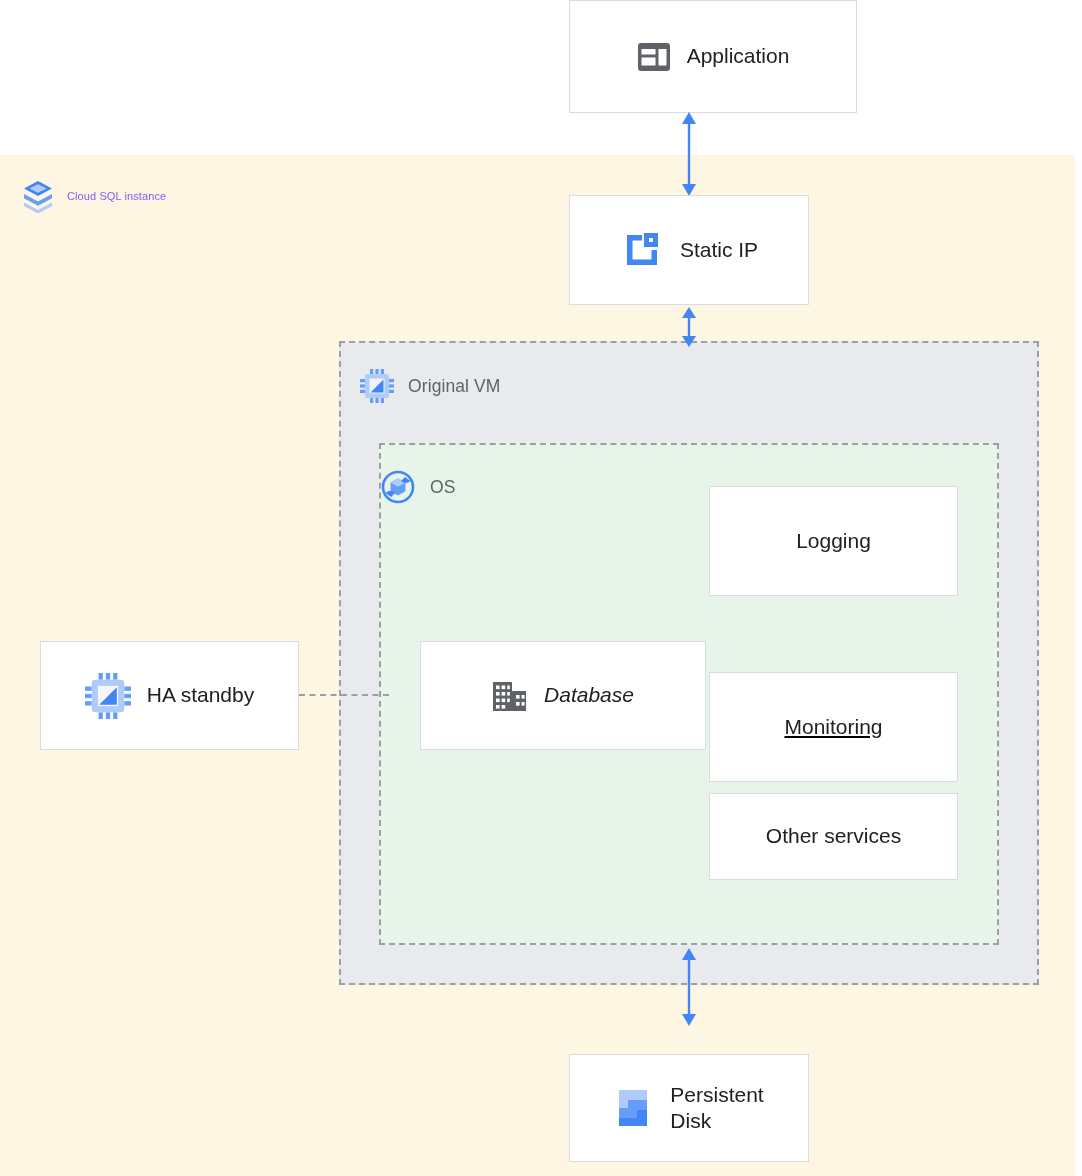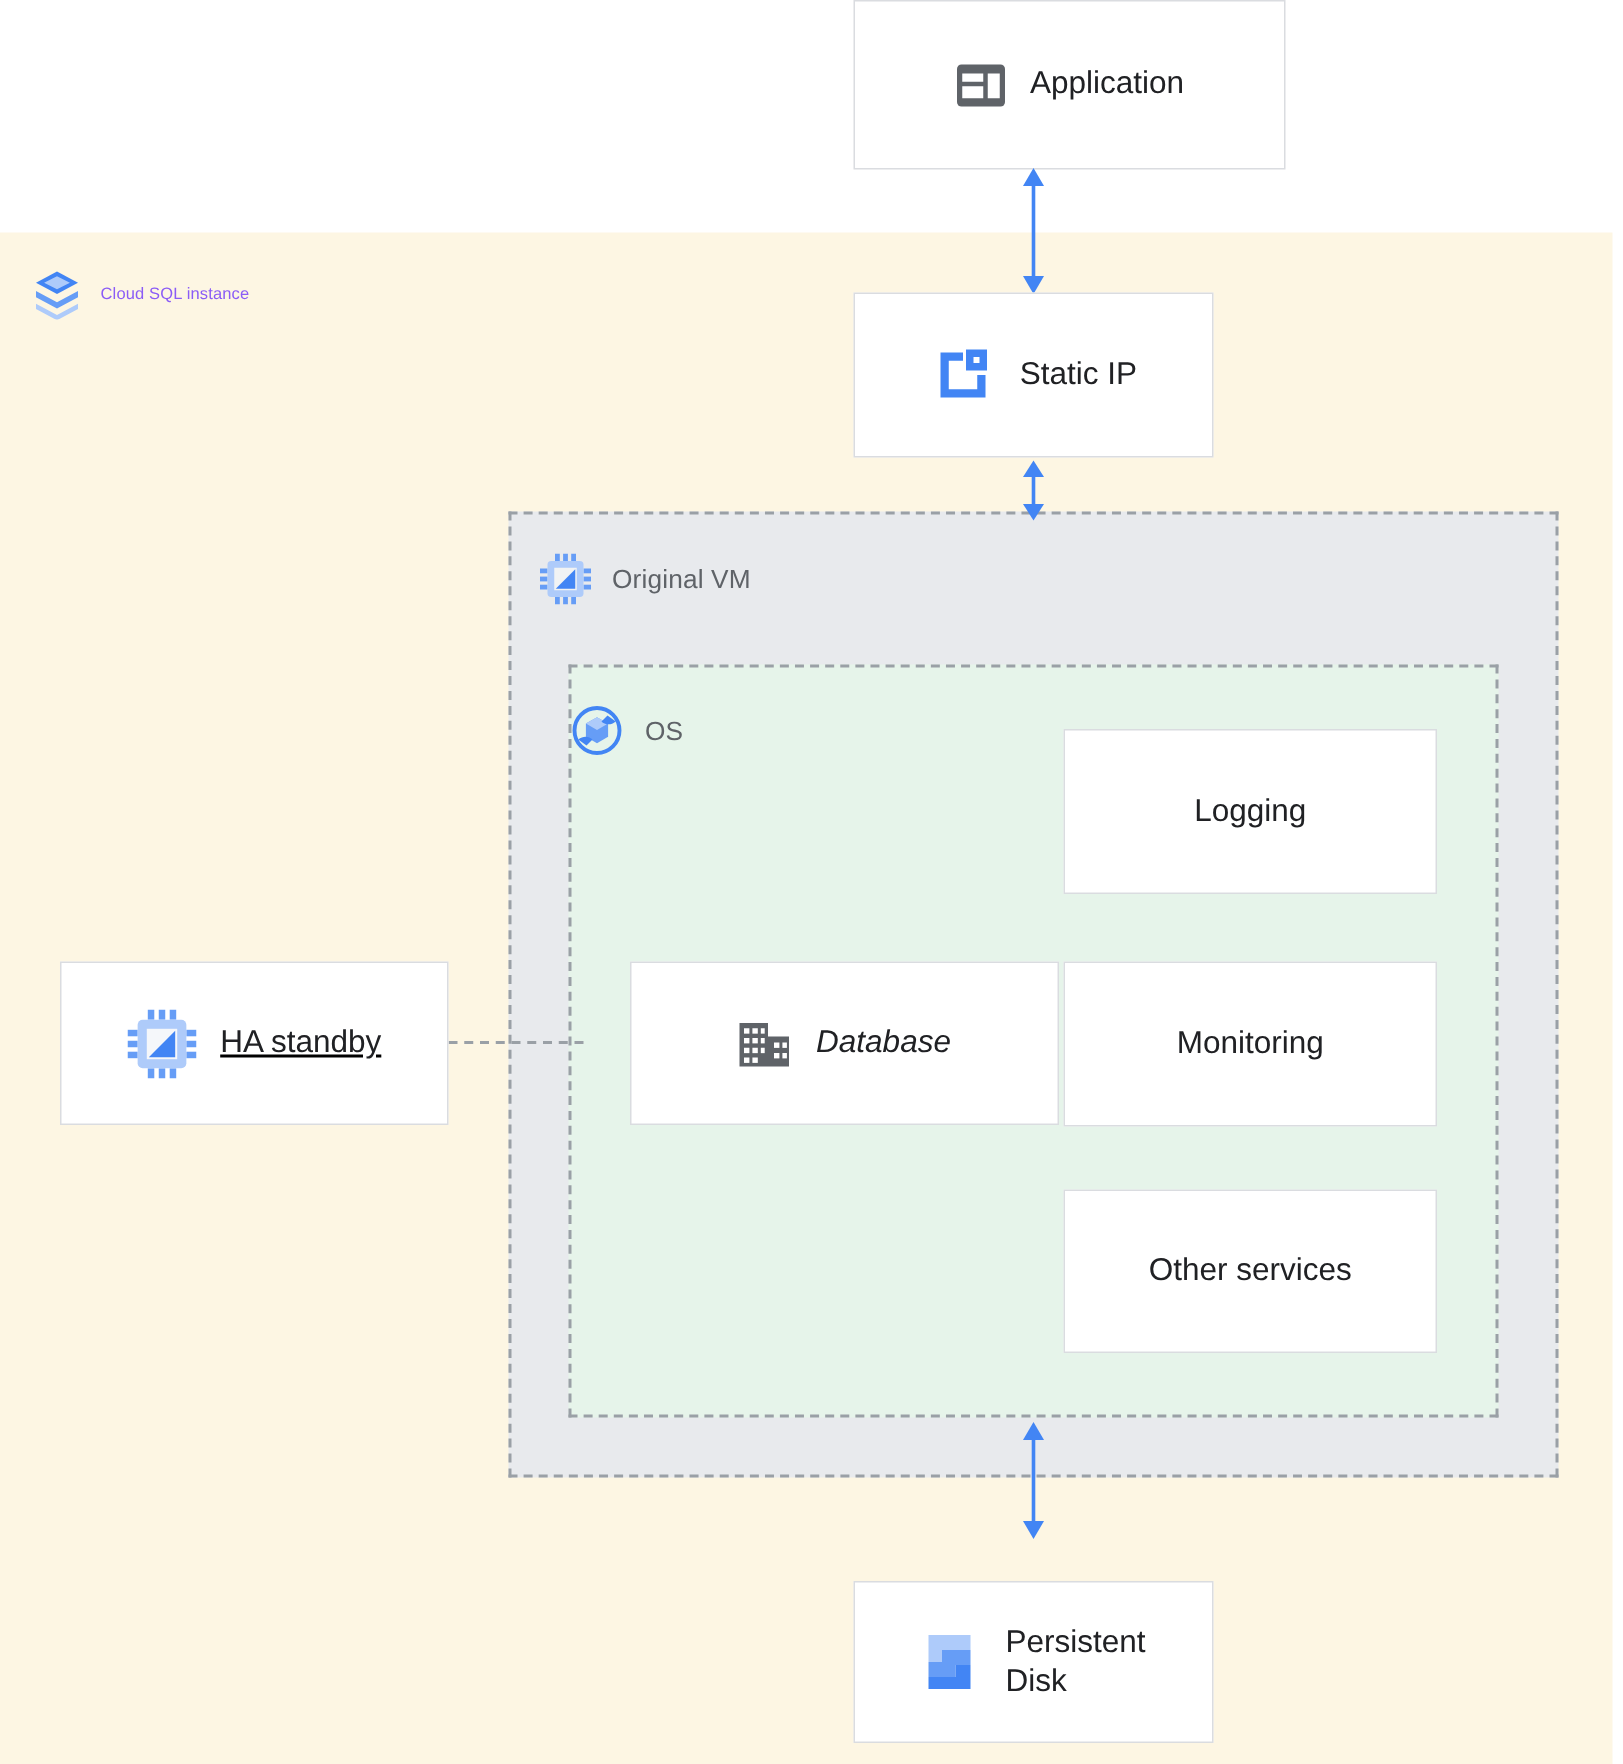--- a/index.html
+++ b/index.html
@@ -64,25 +64,25 @@
     color: #202124;
     line-height: 1.24;
     white-space: pre-line;
   }
   .node-label.centered {
     text-align: center;
   }
 
   .node-application { left: 569px; top: 0px;    width: 288px; height: 113px; }
   .node-staticip    { left: 569px; top: 195px;  width: 240px; height: 110px; }
-  .node-hastandby   { left: 40px;  top: 641px;  width: 259px; height: 109px; text-decoration: underline; }
+  .node-hastandby   { left: 40px;  top: 641px;  width: 259px; height: 109px; }
   .node-database    { left: 420px; top: 641px;  width: 286px; height: 109px; font-style: italic; }
   .node-logging     { left: 709px; top: 486px;  width: 249px; height: 110px; align-items: center; }
-  .node-monitoring  { left: 709px; top: 641px;  width: 249px; height: 110px; }
-  .node-other       { left: 709px; top: 793px;  width: 249px; height: 109px; }
+  .node-monitoring  { left: 709px; top: 672px;  width: 249px; height: 110px; text-decoration: underline; }
+  .node-other       { left: 709px; top: 793px;  width: 249px; height: 87px; }
   .node-disk        { left: 569px; top: 1054px; width: 240px; height: 108px; }
   .node-disk .node-inner { gap: 18px; }
 
   
   .vm-container {
     position: absolute;
     left: 339px;
     top: 341px;
     width: 700px;
     height: 644px;

